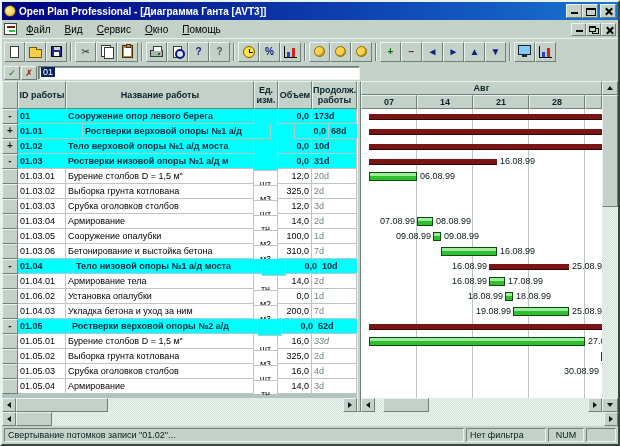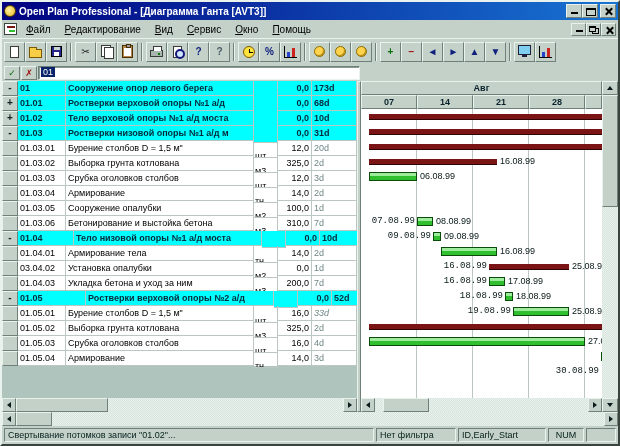--- a/index.html
+++ b/index.html
@@ -81,39 +81,39 @@
   
   .main{flex:1;display:flex;overflow:hidden;}
   .table-pane{width:355px;flex:none;display:flex;flex-direction:column;}
   .thead{height:28px;flex:none;display:flex;}
   .hcell{flex:none;background:var(--chrome);font-size:9px;font-weight:bold;color:#09232B;display:flex;align-items:center;justify-content:center;text-align:center;white-space:pre-line;line-height:1.15;overflow:hidden;}
   .tbody{flex:1;background:var(--panel-empty);overflow:hidden;}
   .trow{height:15px;display:flex;background:#FFF;}
   .tc{flex:none;font-size:9px;line-height:14px;border-right:1px solid var(--grid);border-bottom:1px solid var(--grid);overflow:hidden;white-space:nowrap;padding:0 2px;color:#000;}
   .ind{width:16px;padding:0;background:var(--chrome);border:1px solid;border-color:var(--chrome-hi) var(--chrome-sh) var(--chrome-sh) var(--chrome-hi);text-align:center;font-weight:bold;font-size:10px;line-height:12px;color:#102020;}
   .trow.summary .tc:not(.ind){background:var(--cyan);font-weight:bold;color:#002A3A;}
-  .c-unit{text-align:left;padding:8px 1px;}
+  .c-unit{text-align:center;padding:8px 1px;}
   .c-volume{text-align:right;}
   .c-duration{color:#6E8585;}
   .trow.summary .c-duration{color:#4DB8B8;}
 
   .splitter{width:4px;flex:none;background:var(--chrome);}
 
   
   .gantt-pane{width:241px;flex:none;display:flex;flex-direction:column;}
   .gmonth{height:14px;flex:none;background:var(--chrome);font-size:9px;font-weight:bold;color:#09232B;text-align:center;line-height:12px;}
   .gweeks{height:14px;flex:none;display:flex;}
   .gweek{width:56px;flex:none;background:var(--chrome);font-size:9px;font-weight:bold;color:#09232B;text-align:center;line-height:12px;}
   .gweek.fill{flex:1;width:auto;}
   .gbody{flex:1;position:relative;overflow:hidden;background:#FFF;background-image:repeating-linear-gradient(90deg,transparent 0 55px,var(--grid) 55px 56px);padding-left:8px;}
   .grow{height:15px;position:relative;}
   .gbar-s{position:absolute;top:5px;height:6px;background:var(--maroon);border-bottom:1px solid #2E0505;}
   .gbar-t{position:absolute;top:3px;height:9px;background:linear-gradient(180deg,#9CEC9C 0 45%,var(--green) 45% 100%);border:1px solid #0A4A0A;}
   .glab{position:absolute;top:0;font-size:9px;line-height:14px;color:#071717;white-space:nowrap;}
-  .glab.before{transform:translateX(-100%);font-family:Liberation Mono, monospace;}
+  .glab.before{transform:translateX(-100%);}
 
   
   .hscroll{height:14px;flex:none;display:flex;background-color:var(--track);background-image:repeating-conic-gradient(#EAF2EE 0 25%,var(--track) 0 50%);background-size:2px 2px;}
   .vscroll{width:16px;flex:none;display:flex;flex-direction:column;background-color:var(--track);background-image:repeating-conic-gradient(#EAF2EE 0 25%,var(--track) 0 50%);background-size:2px 2px;}
   .sbtn{width:14px;height:14px;flex:none;background:var(--chrome);display:flex;align-items:center;justify-content:center;}
   .sbtn.v{width:16px;}
   .thumb{flex:none;background:var(--chrome);}
   .strack{flex:1;}
   .strack.fixed{flex:none;}
   .tri{width:0;height:0;display:block;}
@@ -146,21 +146,20 @@
       <div class="wbtn raised gap">
           <span class="g-close"></span>
         </div>
     </div>
   </div>
 
   <div class="menubar">
     <div class="child-icon"></div>
     <div id="menu-items" style="display:flex">
         <span class="menu-item"><u>Ф</u>айл</span>
-        <span class="menu-item"><u>Р</u>едактирование</span>
         <span class="menu-item"><u>В</u>ид</span>
         <span class="menu-item"><u>С</u>ервис</span>
         <span class="menu-item"><u>О</u>кно</span>
         <span class="menu-item"><u>П</u>омощь</span>
       </div>
     <div class="child-controls">
       <div class="cbtn raised">
           <span class="g-min"></span>
         </div>
       <div class="cbtn raised">
@@ -255,32 +254,42 @@
 
   <div class="editbar">
     <div class="ebtn raised"><span class="eg" style="color:#0A6D0A">✓</span></div>
     <div class="ebtn raised"><span class="eg" style="color:#A01010">✗</span></div>
     <div class="efield"><span class="sel">01</span></div>
   </div>
 
   <div class="main">
 
     <div class="table-pane">
+      <div class="thead" id="thead">
+          <div class="hcell raised" style="width: 16px;"></div>
+          <div class="hcell raised" style="width: 48px;">ID работы</div>
+          <div class="hcell raised" style="width: 188px;">Название работы</div>
+          <div class="hcell raised" style="width: 24px;">Ед.
+изм.</div>
+          <div class="hcell raised" style="width: 34px;">Объем</div>
+          <div class="hcell raised" style="width: 45px;">Продолж.
+работы</div>
+        </div>
       <div class="tbody" id="tbody">
           <div class="trow summary">
             <div class="tc ind">-</div>
             <div class="tc c-id" style="width: 48px;">01</div>
             <div class="tc c-name" style="width: 188px;">Сооружение опор левого берега</div>
             <div class="tc c-unit" style="width: 24px;"></div>
             <div class="tc c-volume" style="width: 34px;">0,0</div>
             <div class="tc c-duration" style="width: 45px;">173d</div>
           </div>
           <div class="trow summary">
             <div class="tc ind">+</div>
-            <div class="tc c-id" style="width: 48px;">01.01</div>
+            <div class="tc c-id" style="width: 65px;">01.01</div>
             <div class="tc c-name" style="width: 188px;">Ростверки верховой опоры №1 а/д</div>
             <div class="tc c-unit" style="width: 24px;"></div>
             <div class="tc c-volume" style="width: 34px;">0,0</div>
             <div class="tc c-duration" style="width: 45px;">68d</div>
           </div>
           <div class="trow summary">
             <div class="tc ind">+</div>
             <div class="tc c-id" style="width: 48px;">01.02</div>
             <div class="tc c-name" style="width: 188px;">Тело верховой опоры №1 а/д моста</div>
             <div class="tc c-unit" style="width: 24px;"></div>
@@ -354,37 +363,37 @@
           <div class="trow">
             <div class="tc ind"></div>
             <div class="tc c-id" style="width: 48px;">01.04.01</div>
             <div class="tc c-name" style="width: 188px;">Армирование тела</div>
             <div class="tc c-unit" style="width: 24px;">тн</div>
             <div class="tc c-volume" style="width: 34px;">14,0</div>
             <div class="tc c-duration" style="width: 45px;">2d</div>
           </div>
           <div class="trow">
             <div class="tc ind"></div>
-            <div class="tc c-id" style="width: 48px;">03.04.02</div>
+            <div class="tc c-id" style="width: 48px;">01.06.02</div>
             <div class="tc c-name" style="width: 188px;">Установка опалубки</div>
             <div class="tc c-unit" style="width: 24px;">м2</div>
             <div class="tc c-volume" style="width: 34px;">0,0</div>
             <div class="tc c-duration" style="width: 45px;">1d</div>
           </div>
           <div class="trow">
             <div class="tc ind"></div>
             <div class="tc c-id" style="width: 48px;">01.04.03</div>
             <div class="tc c-name" style="width: 188px;">Укладка бетона и уход за ним</div>
             <div class="tc c-unit" style="width: 24px;">м3</div>
             <div class="tc c-volume" style="width: 34px;">200,0</div>
             <div class="tc c-duration" style="width: 45px;">7d</div>
           </div>
           <div class="trow summary">
             <div class="tc ind">-</div>
-            <div class="tc c-id" style="width: 68px;">01.05</div>
+            <div class="tc c-id" style="width: 52px;">01.05</div>
             <div class="tc c-name" style="width: 188px;">Ростверки верховой опоры №2 а/д</div>
             <div class="tc c-unit" style="width: 24px;"></div>
             <div class="tc c-volume" style="width: 34px;">0,0</div>
             <div class="tc c-duration" style="width: 45px;">52d</div>
           </div>
           <div class="trow">
             <div class="tc ind"></div>
             <div class="tc c-id" style="width: 48px;">01.05.01</div>
             <div class="tc c-name" style="width: 188px;">Бурение столбов D = 1,5 м"</div>
             <div class="tc c-unit" style="width: 24px;">шт</div>
@@ -539,18 +548,17 @@
     <div class="thumb raised" style="width:36px"></div>
     <div class="strack"></div>
     <div class="sbtn raised">
         <span class="tri tri-r"></span>
       </div>
   </div>
 
   <div class="statusbar">
     <div class="spanel sunken sp-msg">Свертывание потомков записи "01.02"...</div>
     <div class="spanel sunken sp-filter">Нет фильтра</div>
-    <div class="spanel sunken sp-sort">ID,Early_Start</div>
     <div class="spanel sunken sp-num">NUM</div>
     <div class="spanel sunken sp-x"></div>
   </div>
 
 </div>
 
 </body></html>

